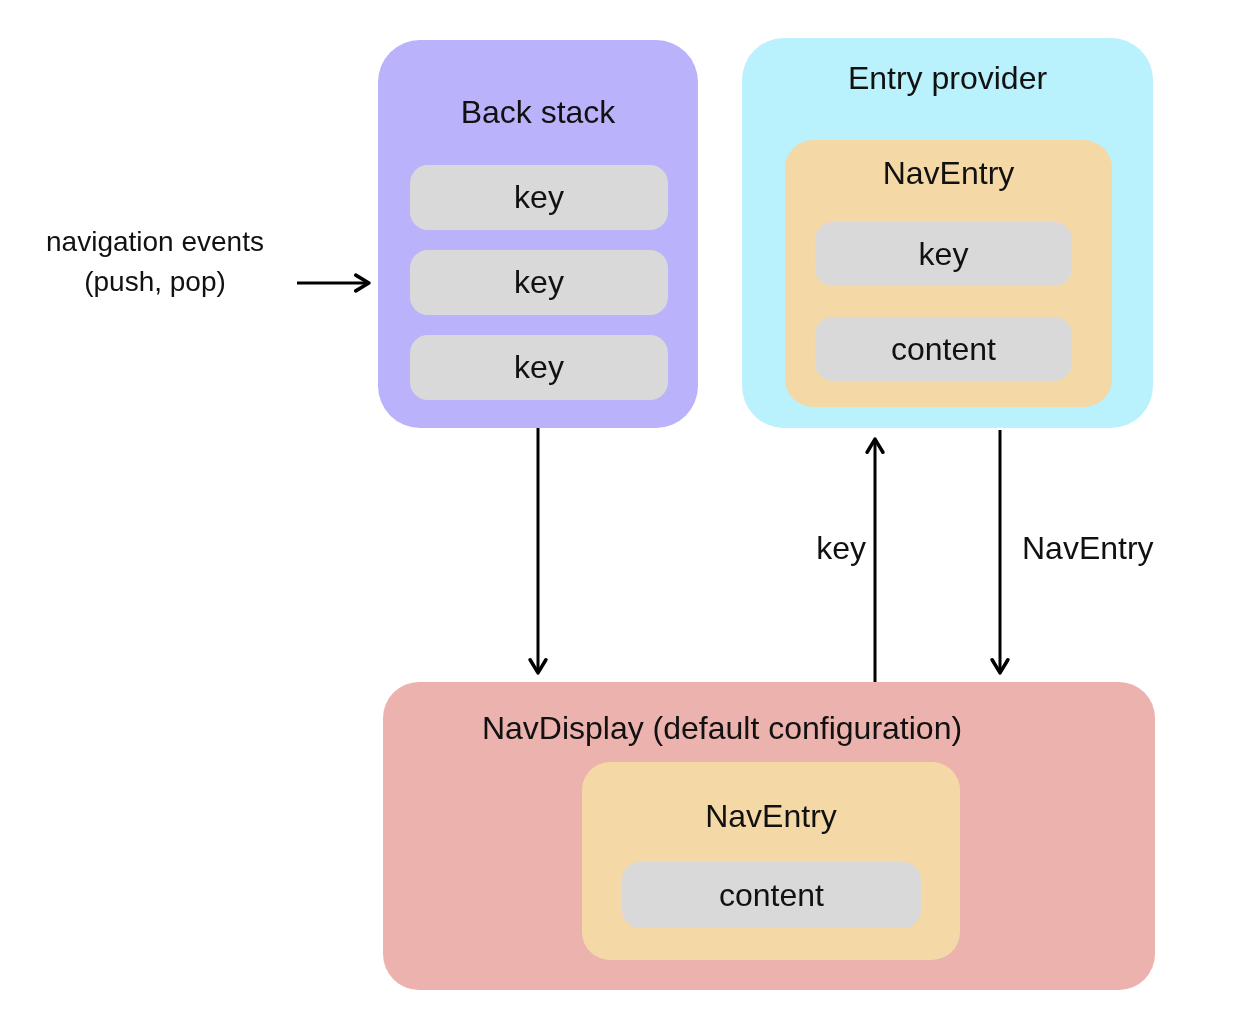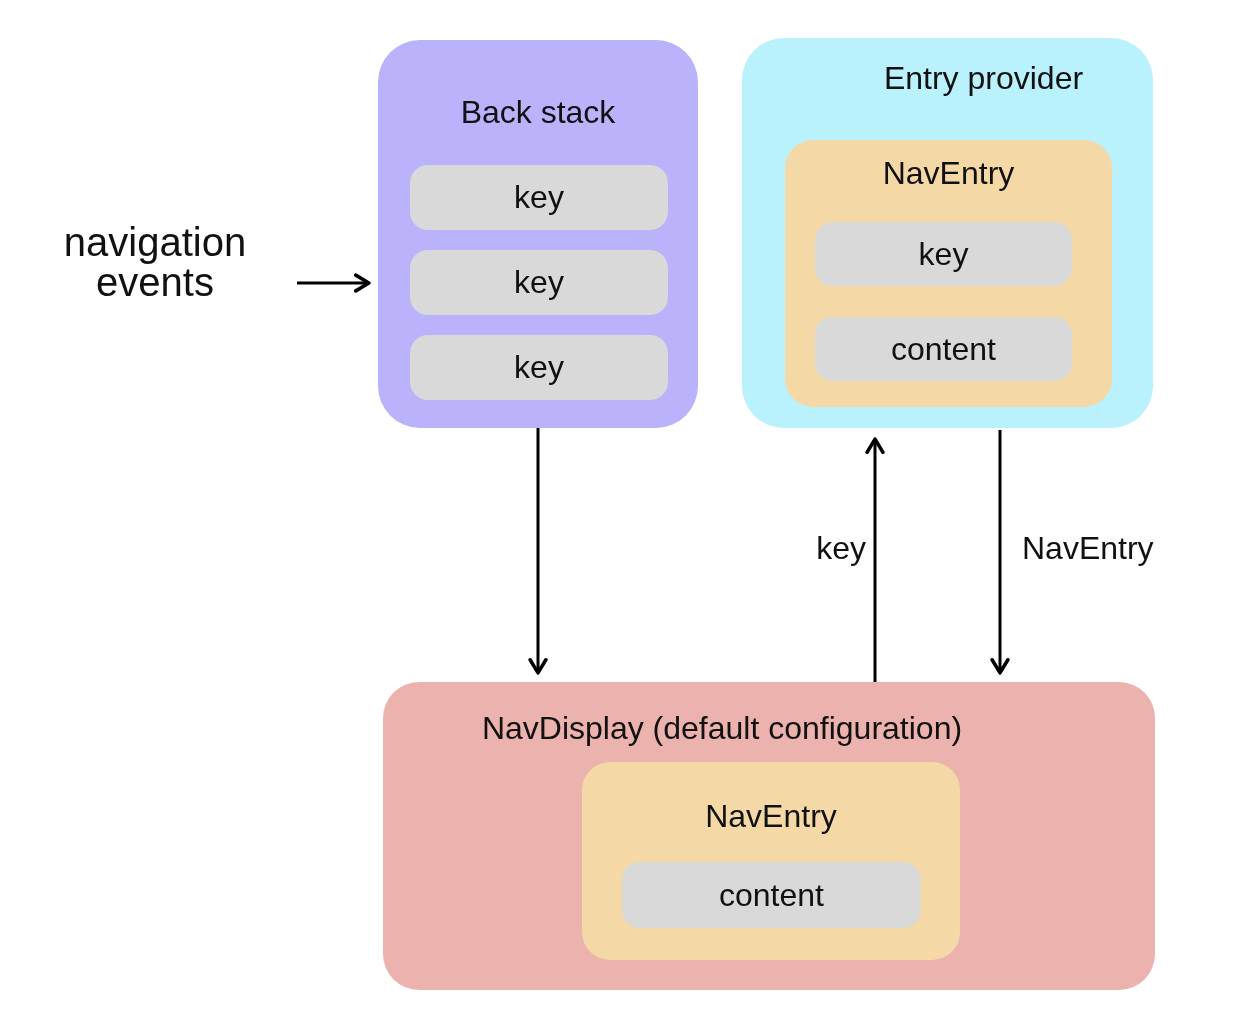--- a/index.html
+++ b/index.html
@@ -15,21 +15,21 @@
   .field{
     position:absolute;background:#d9d9d9;border-radius:18px;
     display:flex;align-items:center;justify-content:center;
     font-size:32px;color:#111111;
   }
   .title{
     position:absolute;font-size:32px;color:#111111;text-align:center;
     line-height:36px;white-space:nowrap;
   }
   .side-label{
-    position:absolute;font-size:40px;line-height:40px;text-align:center;color:#111111;
+    position:absolute;font-size:28px;line-height:40px;text-align:center;color:#111111;
   }
   .arrow-label{position:absolute;font-size:32px;line-height:40px;color:#111111;}
   svg.arrows{position:absolute;left:0;top:0;width:1238px;height:1011px;pointer-events:none;}
 </style>
 </head>
 <body>
 
 <div class="canvas">
 
   <svg class="arrows" viewBox="0 0 1238 1011">
@@ -43,30 +43,31 @@
 
     <line x1="538" y1="428" x2="538" y2="672" stroke="#000000" stroke-width="3" marker-end="url(#arrowhead)"></line>
 
     <line x1="875" y1="682" x2="875" y2="440" stroke="#000000" stroke-width="3" marker-end="url(#arrowhead)"></line>
 
     <line x1="1000" y1="430" x2="1000" y2="672" stroke="#000000" stroke-width="3" marker-end="url(#arrowhead)"></line>
   </svg>
 
   <div class="side-label" style="left:5px;top:222px;width:300px;">
     <div>navigation events</div>
+    <div>(push, pop)</div>
   </div>
 
   <div class="box purple" style="left:378px;top:40px;width:320px;height:388px;"></div>
   <div class="title" style="left:378px;top:62px;width:320px;margin-top:32px;">Back stack</div>
   <div class="field" style="left:410px;top:165px;width:258px;height:65px;">key</div>
   <div class="field" style="left:410px;top:250px;width:258px;height:65px;">key</div>
   <div class="field" style="left:410px;top:335px;width:258px;height:65px;">key</div>
 
   <div class="box cyan" style="left:742px;top:38px;width:411px;height:390px;"></div>
-  <div class="title" style="left:778px;top:60px;width:411px;">Entry provider</div>
+  <div class="title" style="left:742px;top:60px;width:411px;">Entry provider</div>
   <div class="box orange" style="left:785px;top:140px;width:327px;height:267px;"></div>
   <div class="title" style="left:785px;top:155px;width:327px;">NavEntry</div>
   <div class="field" style="left:815px;top:222px;width:257px;height:64px;">key</div>
   <div class="field" style="left:815px;top:317px;width:257px;height:64px;">content</div>
 
   <div class="arrow-label" style="left:740px;top:528px;width:126px;text-align:right;">key</div>
   <div class="arrow-label" style="left:1022px;top:528px;width:170px;text-align:left;">NavEntry</div>
 
   <div class="box pink" style="left:383px;top:682px;width:772px;height:308px;"></div>
   <div class="title" style="left:383px;top:710px;width:678px;">NavDisplay (default configuration)</div>

